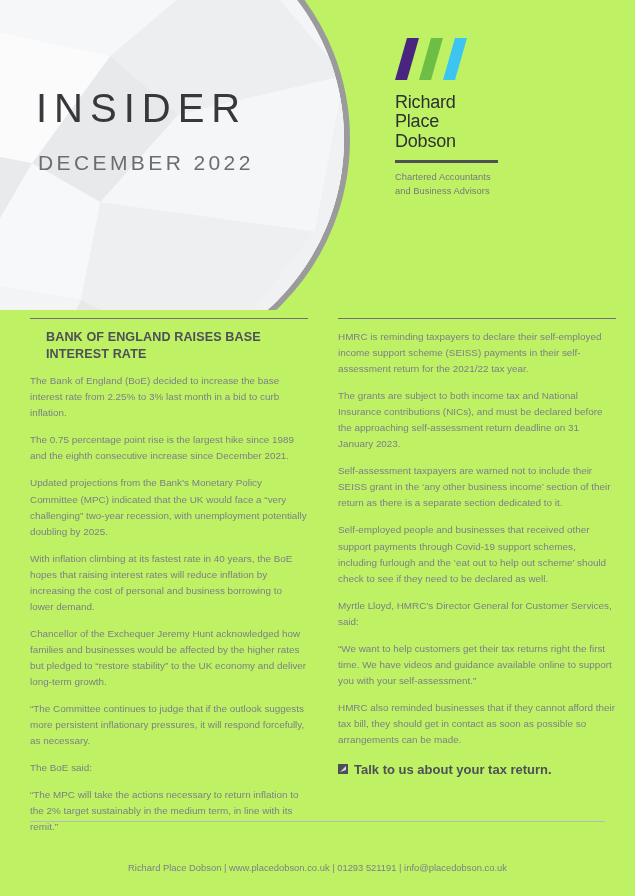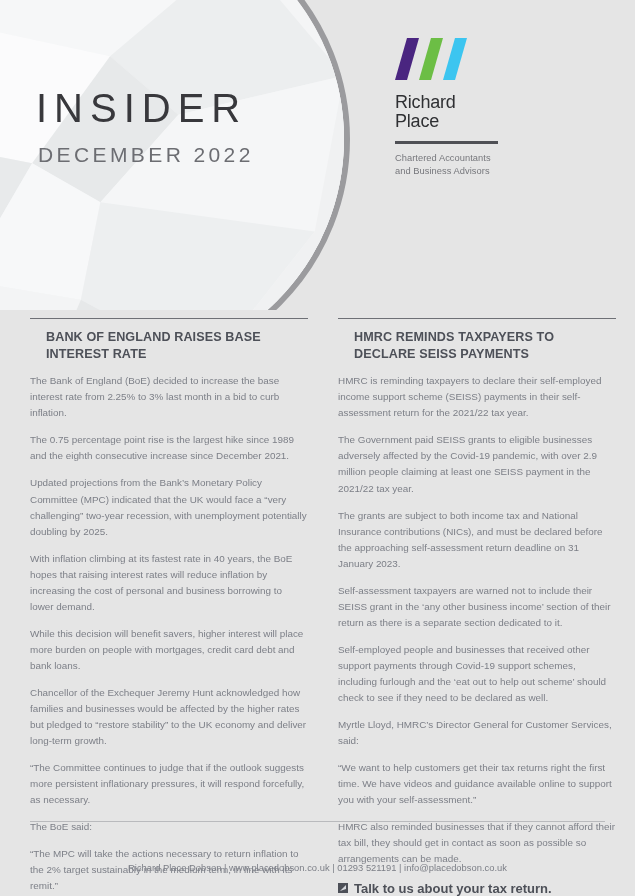--- a/index.html
+++ b/index.html
@@ -13,21 +13,21 @@
     font-family: "Liberation Sans", sans-serif;
     overflow: hidden;
     position: relative;
   }
 
   
   .page {
     position: relative;
     width: 635px;
     height: 896px;
-    background: #e5e5e5;
+    background: #bef264;
     overflow: hidden;
   }
 
   
   .masthead {
     position: relative;
     height: 310px;
     width: 635px;
     overflow: hidden;
   }
@@ -65,21 +65,21 @@
   .brand-title {
     font-size: 40px;
     letter-spacing: 7px;
     color: #38383c;
     font-weight: 400;
     line-height: 1;
     margin: 0;
     font-family: "Liberation Sans", sans-serif;
   }
   .brand-date {
-    margin: 16px 0 0 2px;
+    margin: 24px 0 0 2px;
     font-size: 21px;
     letter-spacing: 3.4px;
     color: #6c6d72;
     font-weight: 400;
     line-height: 1;
   }
 
   
   .logo-block {
     position: absolute;
@@ -231,51 +231,49 @@
 
     <div class="logo-block">
       <svg class="logo-mark" viewBox="0 0 72 42" aria-hidden="true">
         <polygon points="12,0 24,0 12,42 0,42" fill="#4a2580"></polygon>
         <polygon points="36,0 48,0 36,42 24,42" fill="#6cbe45"></polygon>
         <polygon points="60,0 72,0 60,42 48,42" fill="#3cc5f0"></polygon>
       </svg>
       <div class="logo-name">
         <div>Richard</div>
         <div>Place</div>
+        <div>Dobson</div>
       </div>
       <div class="logo-rule"></div>
       <div class="logo-tag">
         <div>Chartered Accountants</div>
         <div>and Business Advisors</div>
       </div>
     </div>
   </div>
 
   <div class="columns">
 
     <div class="column">
       <div class="col-rule"></div>
       <h2 class="headline">BANK OF ENGLAND RAISES BASE INTEREST RATE</h2>
       <p class="para">The Bank of England (BoE) decided to increase the base interest rate from 2.25% to 3% last month in a bid to curb inflation.</p>
       <p class="para">The 0.75 percentage point rise is the largest hike since 1989 and the eighth consecutive increase since December 2021.</p>
       <p class="para">Updated projections from the Bank’s Monetary Policy Committee (MPC) indicated that the UK would face a “very challenging” two-year recession, with unemployment potentially doubling by 2025.</p>
       <p class="para">With inflation climbing at its fastest rate in 40 years, the BoE hopes that raising interest rates will reduce inflation by increasing the cost of personal and business borrowing to lower demand.</p>
-      <p class="para">While this decision will benefit savers, higher interest will place more burden on people with mortgages, credit card debt and bank loans.</p>
       <p class="para">Chancellor of the Exchequer Jeremy Hunt acknowledged how families and businesses would be affected by the higher rates but pledged to “restore stability” to the UK economy and deliver long-term growth.</p>
       <p class="para">“The Committee continues to judge that if the outlook suggests more persistent inflationary pressures, it will respond forcefully, as necessary.</p>
       <p class="para">The BoE said:</p>
       <p class="para">“The MPC will take the actions necessary to return inflation to the 2% target sustainably in the medium term, in line with its remit.”</p>
 
     </div>
 
     <div class="column">
       <div class="col-rule"></div>
-      <h2 class="headline">HMRC REMINDS TAXPAYERS TO DECLARE SEISS PAYMENTS</h2>
       <p class="para">HMRC is reminding taxpayers to declare their self-employed income support scheme (SEISS) payments in their self-assessment return for the 2021/22 tax year.</p>
-      <p class="para">The Government paid SEISS grants to eligible businesses adversely affected by the Covid-19 pandemic, with over 2.9 million people claiming at least one SEISS payment in the 2021/22 tax year.</p>
       <p class="para">The grants are subject to both income tax and National Insurance contributions (NICs), and must be declared before the approaching self-assessment return deadline on 31 January 2023.</p>
       <p class="para">Self-assessment taxpayers are warned not to include their SEISS grant in the ‘any other business income’ section of their return as there is a separate section dedicated to it.</p>
       <p class="para">Self-employed people and businesses that received other support payments through Covid-19 support schemes, including furlough and the ‘eat out to help out scheme’ should check to see if they need to be declared as well.</p>
       <p class="para">Myrtle Lloyd, HMRC’s Director General for Customer Services, said:</p>
       <p class="para">“We want to help customers get their tax returns right the first time. We have videos and guidance available online to support you with your self-assessment.”</p>
       <p class="para">HMRC also reminded businesses that if they cannot afford their tax bill, they should get in contact as soon as possible so arrangements can be made.</p>
       <div class="cta">
         <svg class="cta-icon" viewBox="0 0 10 10" aria-hidden="true">
           <rect x="0" y="0" width="10" height="10" fill="#4d5058"></rect>
           <polygon points="2,8 8,2 8,6" fill="#d7d9de"></polygon>

